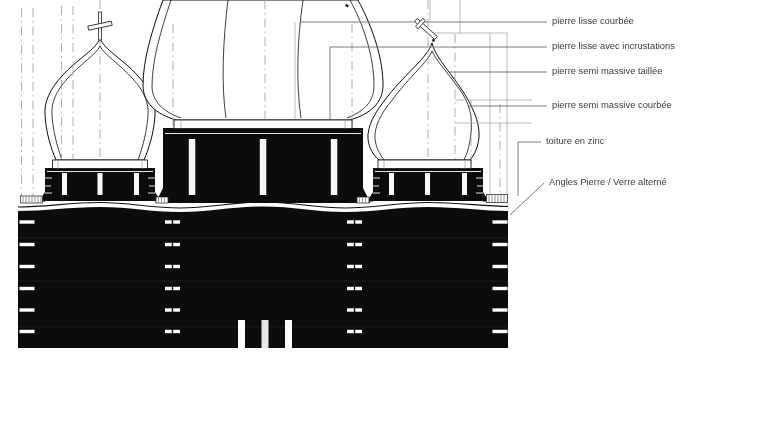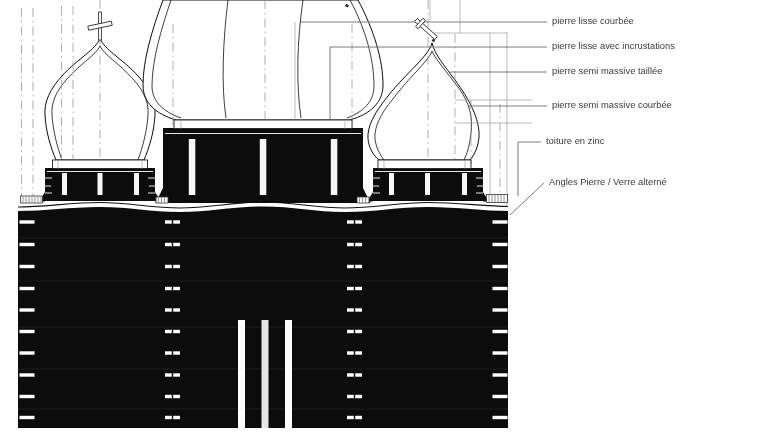--- a/index.html
+++ b/index.html
@@ -1,18 +1,18 @@
 <!DOCTYPE html>
 <html style="--ink: #0c0c0c; --bg: #ffffff;"><head>
 <meta charset="utf-8">
 <style>
   html,body{margin:0;padding:0;background:#ffffff;}
   .stage{
     position:relative;
-    width:760px;height:428px;
+    width:760px;height:348px;
     background:var(--bg,#fff);
     overflow:hidden;
     font-family:"Liberation Sans", sans-serif;
   }
   svg{display:block;}
   .dome{fill:#ffffff;stroke:var(--ink,#222);stroke-width:1;}
   .inner{fill:none;stroke:var(--ink,#222);stroke-width:0.8;}
   .cline{stroke:#9a9a9a;stroke-width:0.8;stroke-dasharray:9 4 1.5 4;fill:none;}
   .sline{stroke:#9d9d9d;stroke-width:0.7;fill:none;}
   .leader{stroke:#6b6b6b;stroke-width:0.9;fill:none;}

